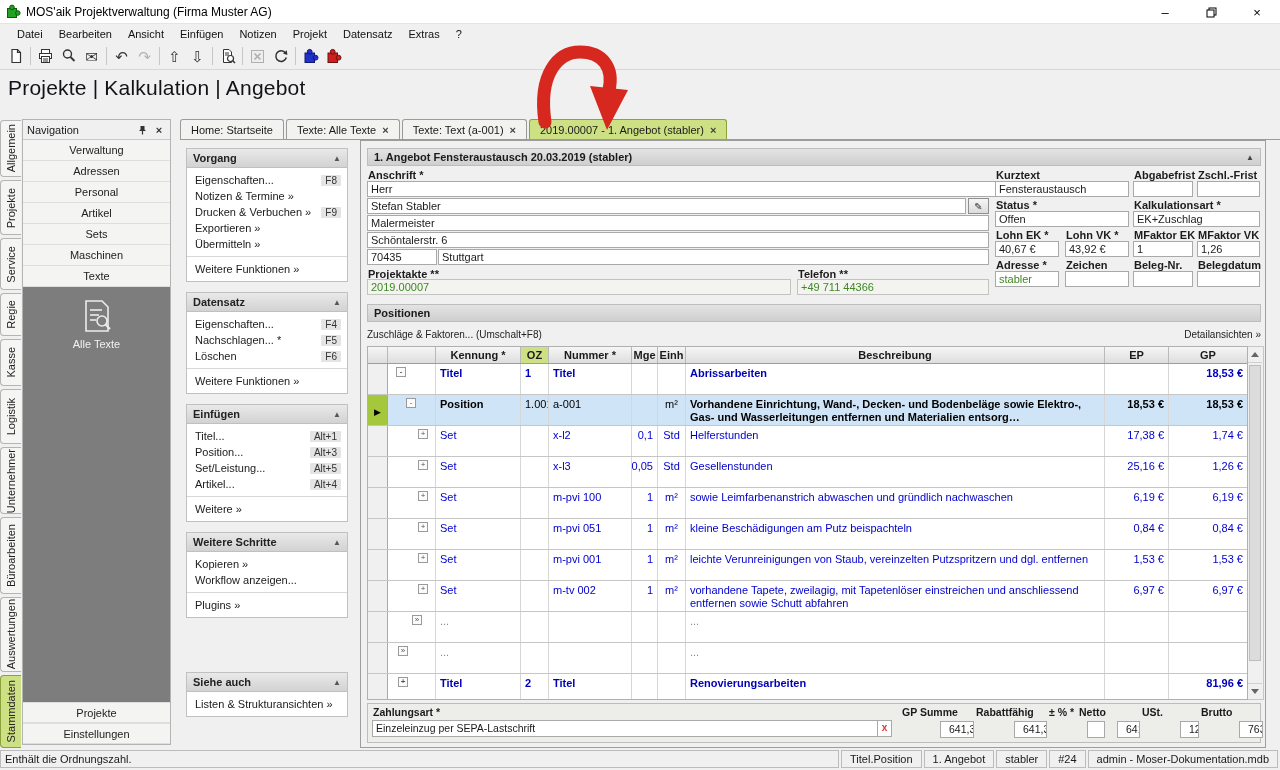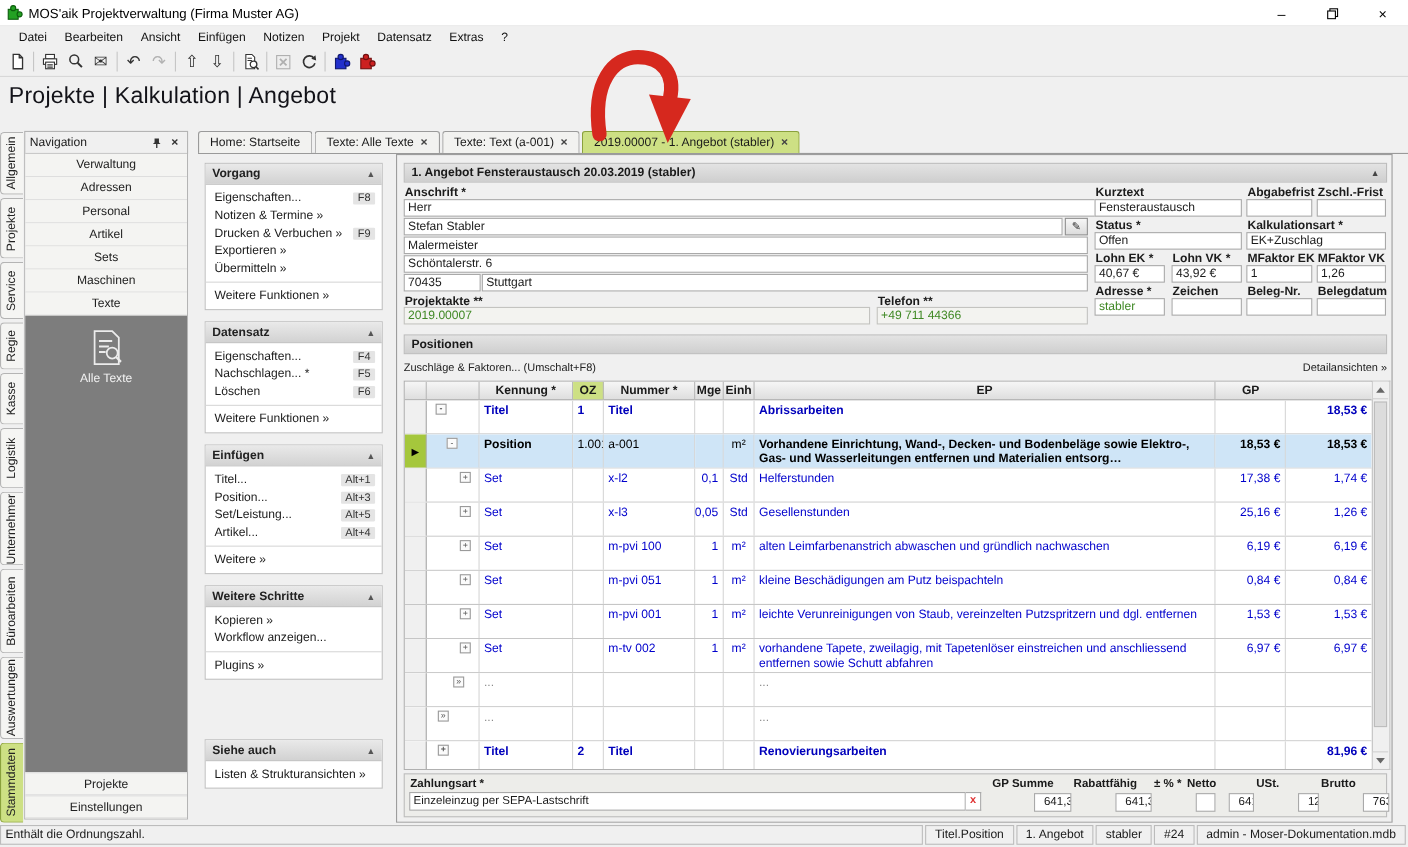--- a/index.html
+++ b/index.html
@@ -519,20 +519,21 @@
   <div class="grid">
     <div class="gridcols">
       <div class="thead">
         <div class="th"></div>
         <div class="th"></div>
         <div class="th">Kennung *</div>
         <div class="th oz">OZ</div>
         <div class="th">Nummer *</div>
         <div class="th">Mge</div>
         <div class="th">Einh</div>
+        <div class="th">Beschreibung</div>
         <div class="th">EP</div>
         <div class="th" style="border-right:none">GP</div>
       </div>
       <div class="tbody">
 
         <div class="tr r-titel">
           <div class="c marker"></div>
           <div class="c tree">
               <span class="exp" style="margin-left:4px">-</span>
             </div>
@@ -596,21 +597,21 @@
         <div class="tr r-set">
           <div class="c marker"></div>
           <div class="c tree">
               <span class="exp" style="margin-left:26px">+</span>
             </div>
           <div class="c">Set</div>
           <div class="c"></div>
           <div class="c">m-pvi 100</div>
           <div class="c num">1</div>
           <div class="c ctr">m²</div>
-          <div class="c desc">alten Leimfarbenanstrich abwaschen und gründlich nachwaschen</div>
+          <div class="c desc">sowie Leimfarbenanstrich abwaschen und gründlich nachwaschen</div>
           <div class="c num">6,19 €</div>
           <div class="c num" style="border-right:none">6,19 €</div>
         </div>
 
         <div class="tr r-set">
           <div class="c marker"></div>
           <div class="c tree">
               <span class="exp" style="margin-left:26px">+</span>
             </div>
           <div class="c">Set</div>

